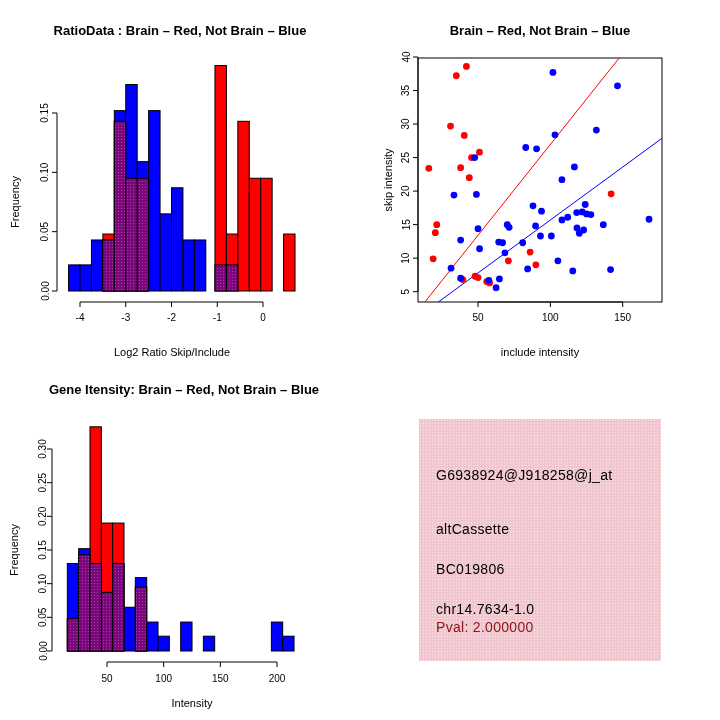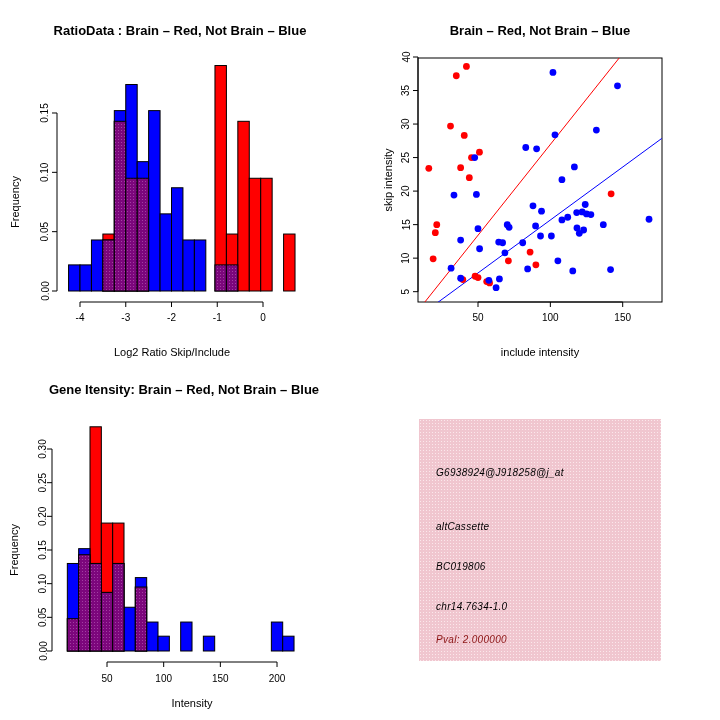--- a/index.html
+++ b/index.html
@@ -12,22 +12,22 @@
   #canvas .title{font:bold 13px "Liberation Sans",sans-serif;}
   #canvas .tick{font:10px "Liberation Sans",sans-serif;}
   #canvas .axlabel{font:11px "Liberation Sans",sans-serif;}
   .info-box{
     position:absolute;left:419px;top:419px;width:242px;height:242px;
     background-color:#f0c6cf;
     background-image:radial-gradient(#fbe7eb 0.8px, rgba(0,0,0,0) 0.9px);
     background-size:3px 3px;
   }
   .info-line{
-    position:absolute;left:17px;font-size:10px;color:#000000;
-    letter-spacing:0.3px;white-space:pre;font-style:italic;
+    position:absolute;left:17px;font-size:14px;color:#000000;
+    letter-spacing:0.3px;white-space:pre;
   }
 </style>
 </head>
 <body style="background: rgb(255, 255, 255);">
 
 <svg id="canvas" width="720" height="720" viewBox="0 0 720 720">
   <defs>
     <clipPath id="clip-scatter">
         <rect x="418" y="58" width="244" height="244"></rect>
       </clipPath>
@@ -244,14 +244,14 @@
       <rect x="112.67249999999999" y="563.471" width="11.335000000000008" height="87.529" fill="url(#purple-dots)" stroke="#000" stroke-width="1"></rect>
       <rect x="135.3425" y="587.0365" width="11.335000000000008" height="63.963499999999954" fill="url(#purple-dots)" stroke="#000" stroke-width="1"></rect>
     </g>
 </svg>
 
 <div class="info-box" style="background-color: rgb(240, 198, 207);">
   <div class="info-line" style="top: 48px; color: rgb(0, 0, 0);">G6938924@J918258@j_at</div>
   <div class="info-line" style="top: 102px; color: rgb(0, 0, 0);">altCassette</div>
   <div class="info-line" style="top: 142px; color: rgb(0, 0, 0);">BC019806</div>
   <div class="info-line" style="top: 182px; color: rgb(0, 0, 0);">chr14.7634-1.0</div>
-  <div class="info-line" style="top: 215px; color: rgb(139, 20, 20); text-align: right;">Pval: 2.000000</div>
+  <div class="info-line" style="top: 200px; color: rgb(139, 20, 20); text-align: right;">Pval: 2.000000</div>
 </div>
 
 </body></html>

